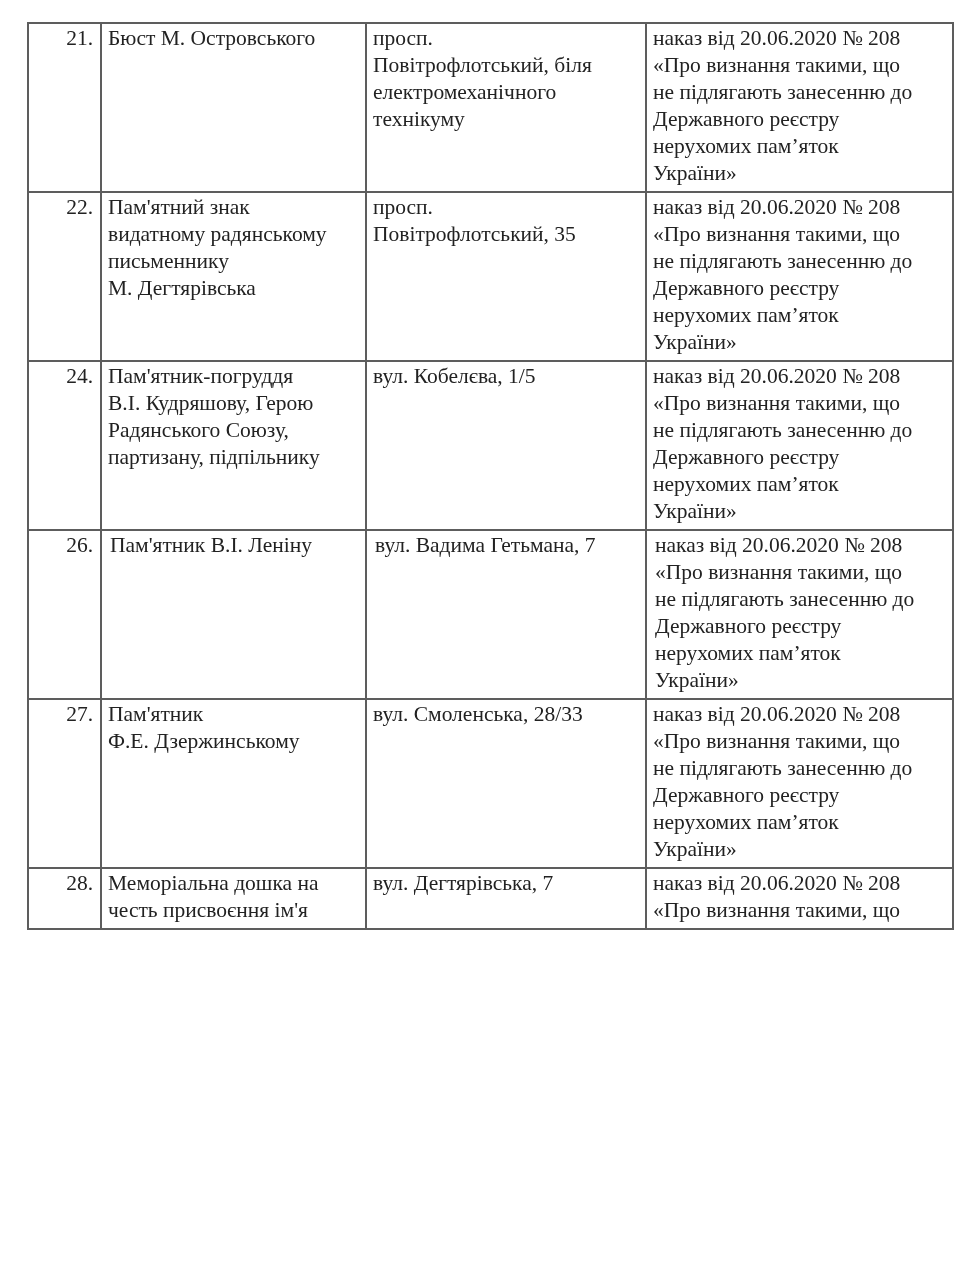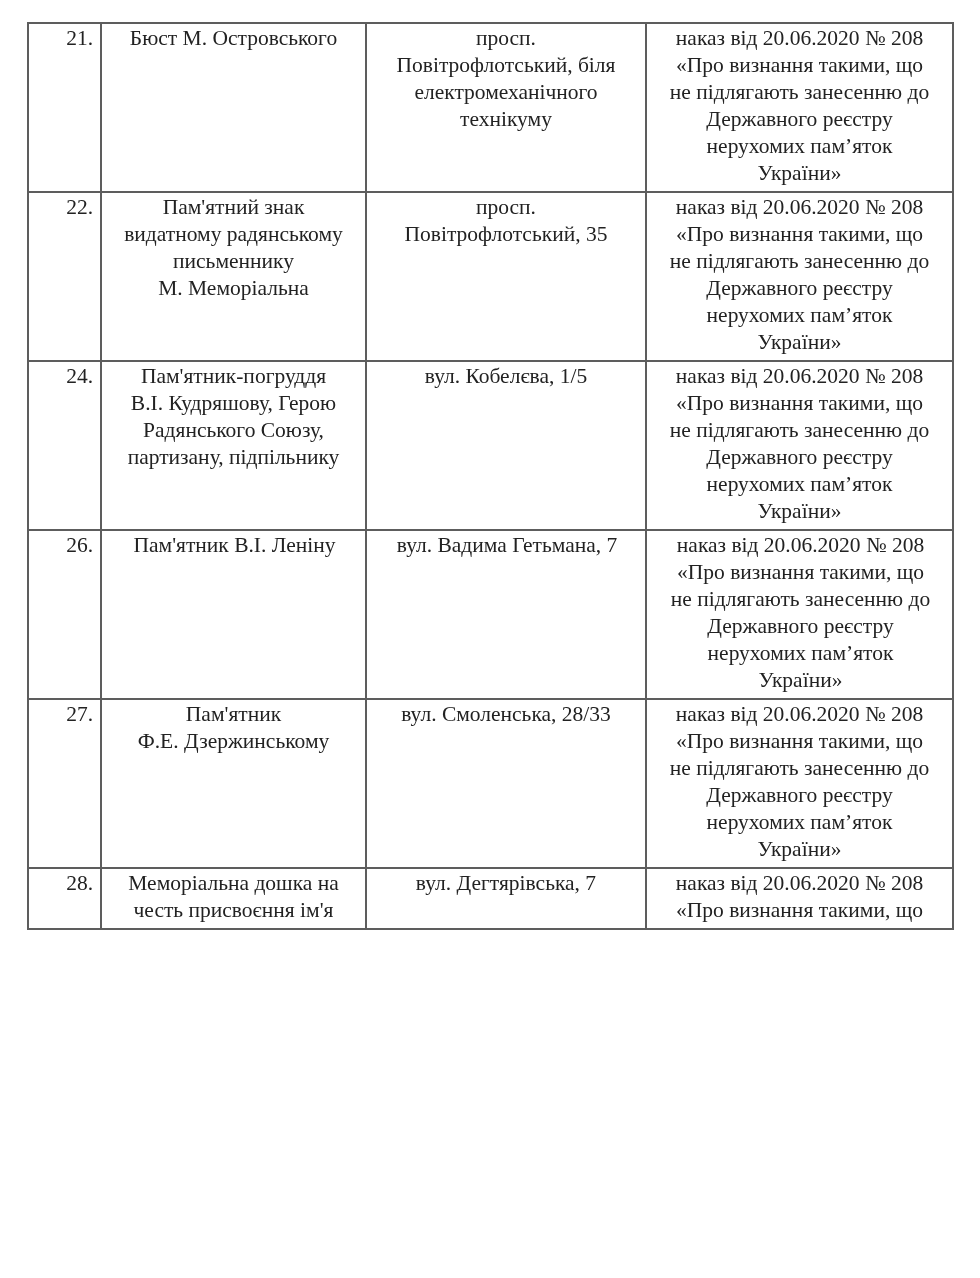--- a/index.html
+++ b/index.html
@@ -20,21 +20,21 @@
     position: absolute;
     left: 27px;
     top: 22px;
     width: 925px;
     border-collapse: collapse;
     table-layout: fixed;
   }
   table.monuments td {
     border: 2px solid #5d5d5d;
     vertical-align: top;
-    text-align: center;
+    text-align: left;
     font-size: 21.5px;
     line-height: 27px;
     white-space: pre-line;
     padding: 1px 6px 4px 6px;
     overflow: hidden;
   }
   table.monuments td.num {
     text-align: right;
     padding-right: 7px;
   }
@@ -76,21 +76,21 @@
 не підлягають занесенню до
 Державного реєстру
 нерухомих пам’яток
 України»</td>
       </tr>
       <tr class="r1">
         <td class="num">22.</td>
         <td>Пам'ятний знак
 видатному радянському
 письменнику
-М. Меморіальна</td>
+М. Дегтярівська</td>
         <td>просп.
 Повітрофлотський, 35</td>
         <td>наказ від 20.06.2020 № 208
 «Про визнання такими, що
 не підлягають занесенню до
 Державного реєстру
 нерухомих пам’яток
 України»</td>
       </tr>
       <tr class="r3">

